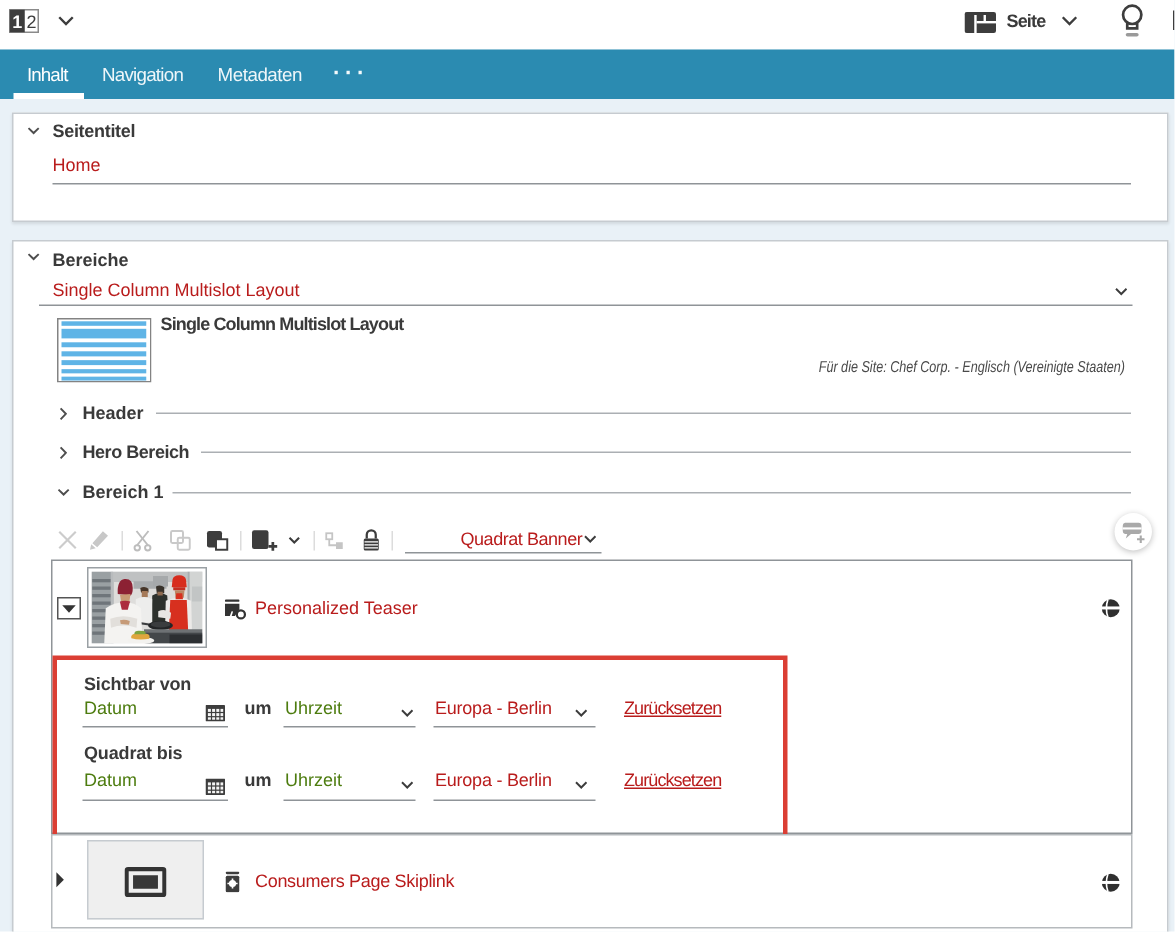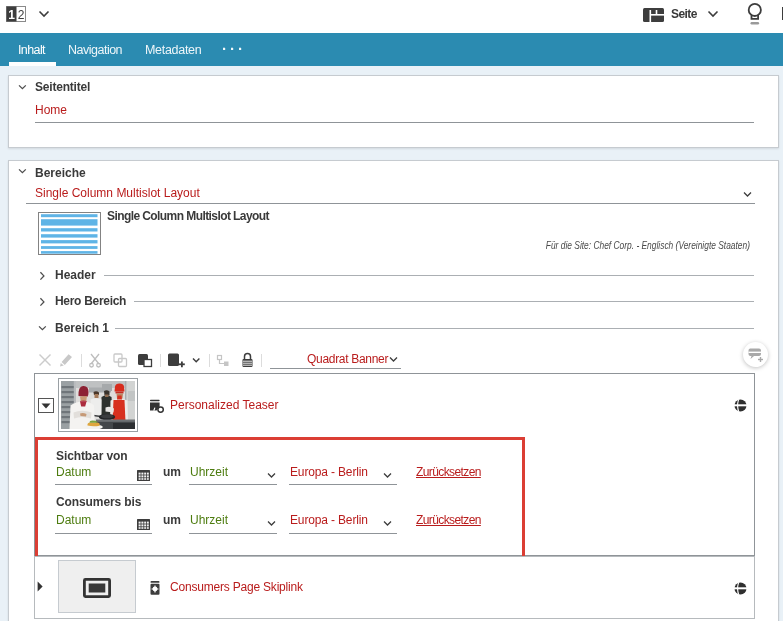--- a/index.html
+++ b/index.html
@@ -311,21 +311,21 @@
   </svg>
   <div class="abs fieldline" style="left:189px;top:484px;width:88px;"></div>
   <div class="abs reg12" style="left:290px;top:465px;letter-spacing:-0.15px;">Europa - Berlin</div>
   <svg class="abs" style="left:383px;top:472px" width="9" height="7" viewBox="0 0 9 7">
     <polyline points="1,1.5 4.5,5 8,1.5" fill="none" stroke="#3d3d3d" stroke-width="1.3"></polyline>
   </svg>
   <div class="abs fieldline" style="left:289px;top:484px;width:108px;"></div>
   <div class="abs reg12" style="left:416px;top:465px;text-decoration:underline;letter-spacing:-0.6px;">Zurücksetzen</div>
 
   
-  <div class="abs bold12" style="left:56px;top:495px;letter-spacing:-0.1px;">Consumers bis</div>
+  <div class="abs bold12" style="left:56px;top:495px;letter-spacing:-0.1px;">Quadrat bis</div>
   <div class="abs grey12" style="left:56px;top:513px;">Datum</div>
   <svg class="abs" style="left:137px;top:519px" width="13" height="11" viewBox="0 0 13 11">
     <rect x="0" y="0" width="13" height="11" rx="0.5" fill="#3d3d3d"></rect>
     <g fill="#f4f4f4">
       <rect x="1.6" y="2.6" width="2.0" height="2.0"></rect>
         <rect x="4.4" y="2.6" width="2.0" height="2.0"></rect>
       <rect x="7.2" y="2.6" width="2.0" height="2.0"></rect>
         <rect x="10.0" y="2.6" width="1.8" height="2.0"></rect>
       <rect x="1.6" y="5.4" width="2.0" height="2.0"></rect>
         <rect x="4.4" y="5.4" width="2.0" height="2.0"></rect>

